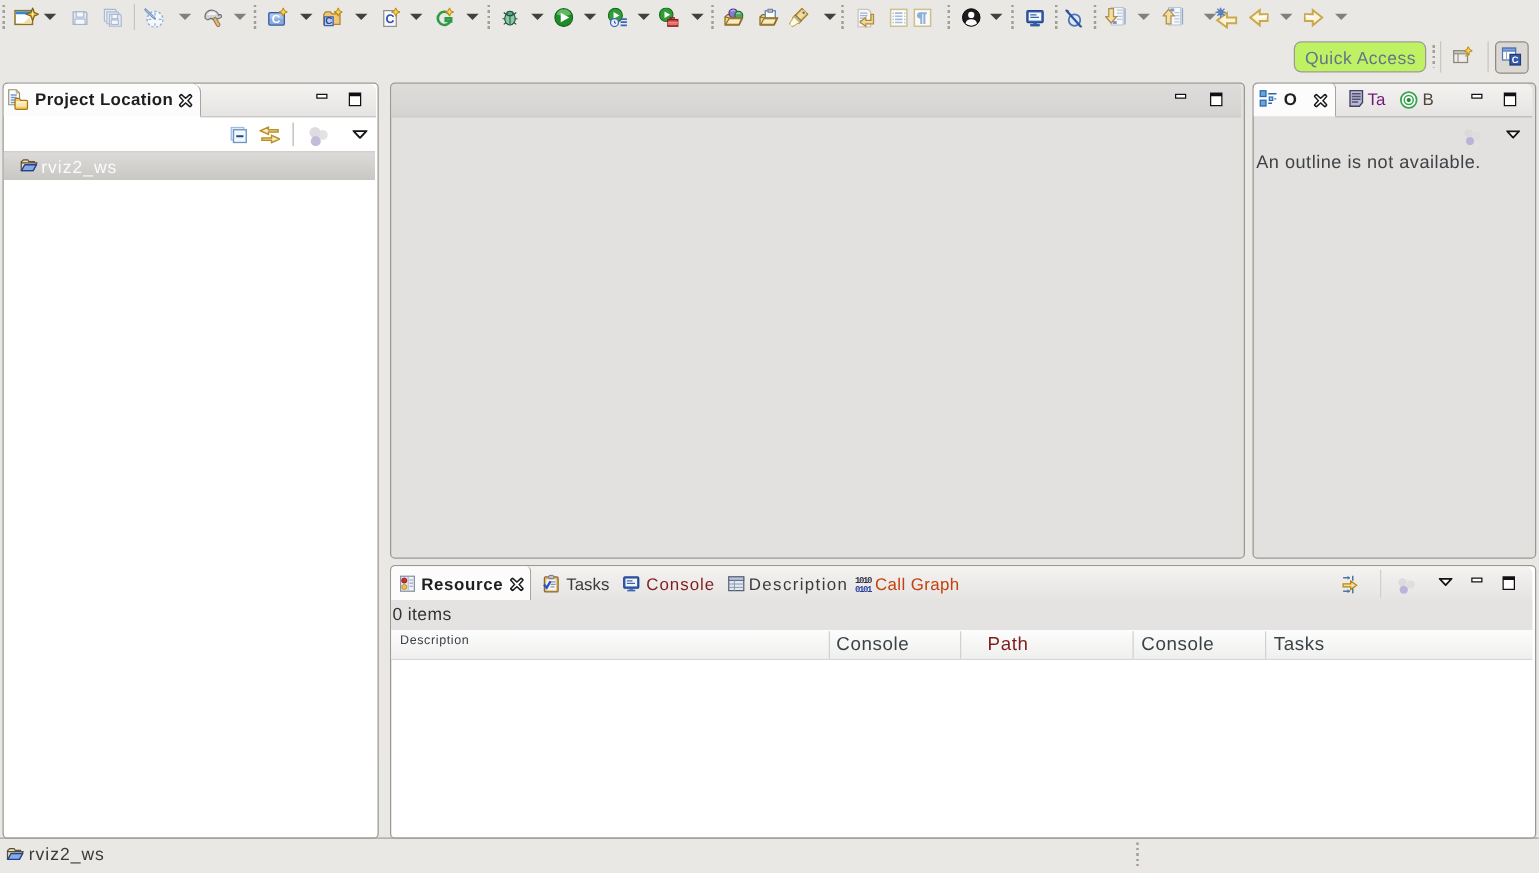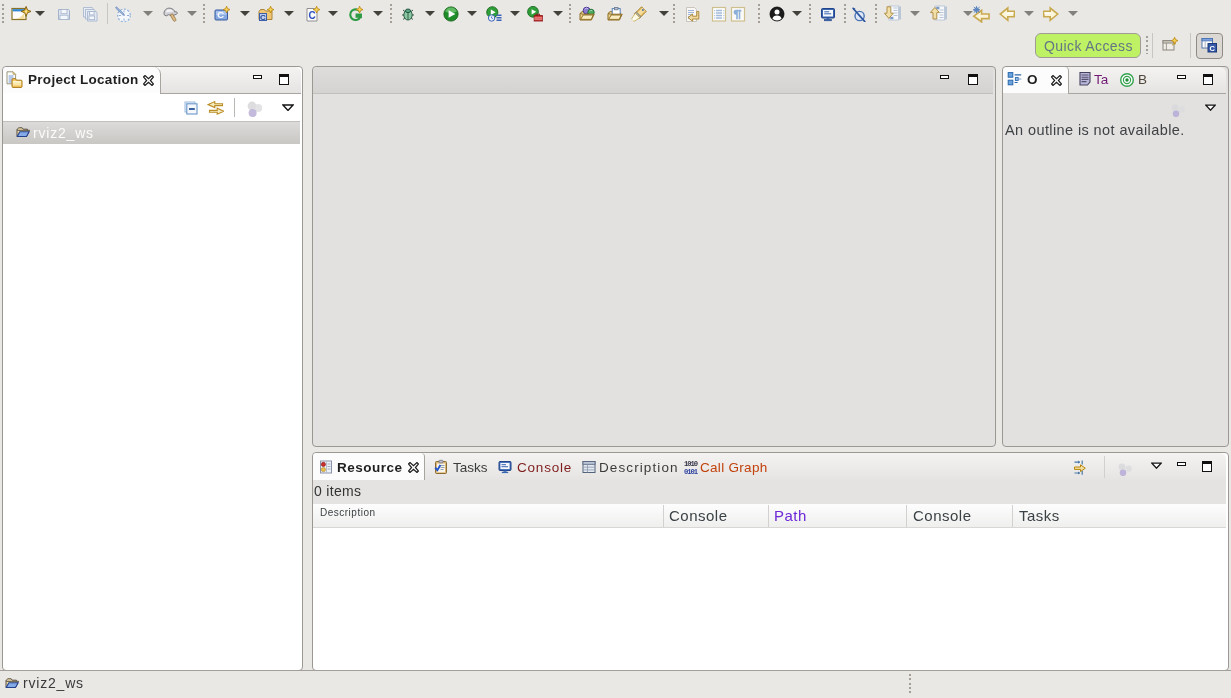--- a/index.html
+++ b/index.html
@@ -386,21 +386,21 @@
 <div class="maxb" style="left:1202px;top:461px"></div>
 <div class="ab" style="left:313px;top:480px;width:913px;height:24px;background:#e4e3e1"></div>
 <div class="ab" style="left:314px;top:483px;font-size:14px;color:#333;letter-spacing:0.3px">0 items</div>
 <div class="ab" style="left:313px;top:504px;width:913px;height:23px;background:linear-gradient(#fdfdfd,#efefee);border-bottom:1px solid #d8d7d5"></div>
 <div class="vsep" style="left:663px;top:505px;height:22px;background:#d2d1cf"></div>
 <div class="vsep" style="left:768px;top:505px;height:22px;background:#d2d1cf"></div>
 <div class="vsep" style="left:906px;top:505px;height:22px;background:#d2d1cf"></div>
 <div class="vsep" style="left:1012px;top:505px;height:22px;background:#d2d1cf"></div>
 <div class="ab" style="left:320px;top:507px;font-size:10px;color:#3b4245;letter-spacing:0.5px">Description</div>
 <div class="ab" style="left:669px;top:507px;font-size:15px;color:#3b4245;letter-spacing:0.5px">Console</div>
-<div class="ab" style="left:774px;top:507px;font-size:15px;color:#6d28d9;letter-spacing:0.5px">Path</div>
+<div class="ab" style="left:790px;top:507px;font-size:15px;color:#7f1d1d;letter-spacing:0.5px">Path</div>
 <div class="ab" style="left:913px;top:507px;font-size:15px;color:#3b4245;letter-spacing:0.5px">Console</div>
 <div class="ab" style="left:1019px;top:507px;font-size:15px;color:#3b4245;letter-spacing:0.5px">Tasks</div>
 <div class="ab" style="left:0px;top:670px;width:1231px;height:1px;background:#a3a09c"></div>
 <div class="ab" style="left:4px;top:676px;"><svg width="16" height="14" viewBox="0 0 16 14">
       <path d="M2 4.5 l1.8-1.7 h3.4 l1 1.4 h4.2 v2.3" fill="#f2dfa8" stroke="#564e42" stroke-width="1"></path>
       <path d="M2 4.5 v7 h9.5 l3-6.2 h-12z" fill="#f2dfa8" stroke="#564e42" stroke-width="1" stroke-linejoin="round"></path>
       <path d="M2.2 11.5 L4.8 6.8 H14.2 L11.5 11.5z" fill="#85aae8" stroke="#25418c" stroke-width="1.1" stroke-linejoin="round"></path>
     </svg></div>
 <div class="ab" style="left:23px;top:675px;font-size:14px;color:#3a3a3a;letter-spacing:0.8px">rviz2_ws</div>
 <div class="grip" style="left:909px;top:674px;height:20px"></div>

